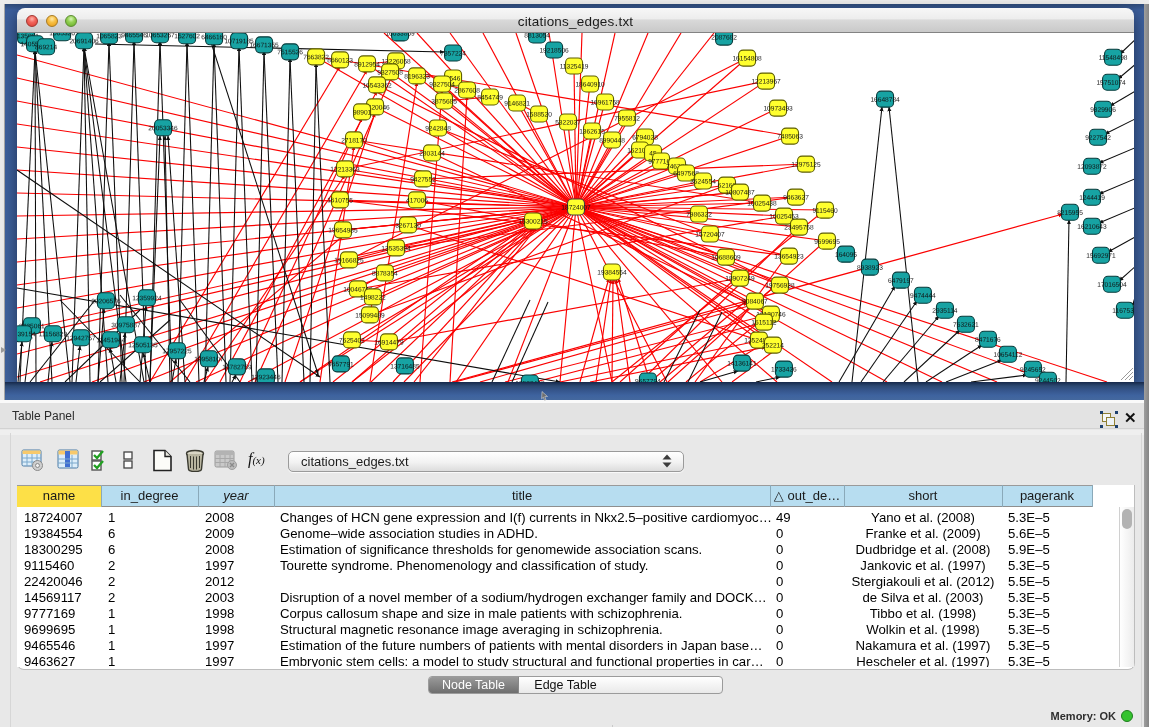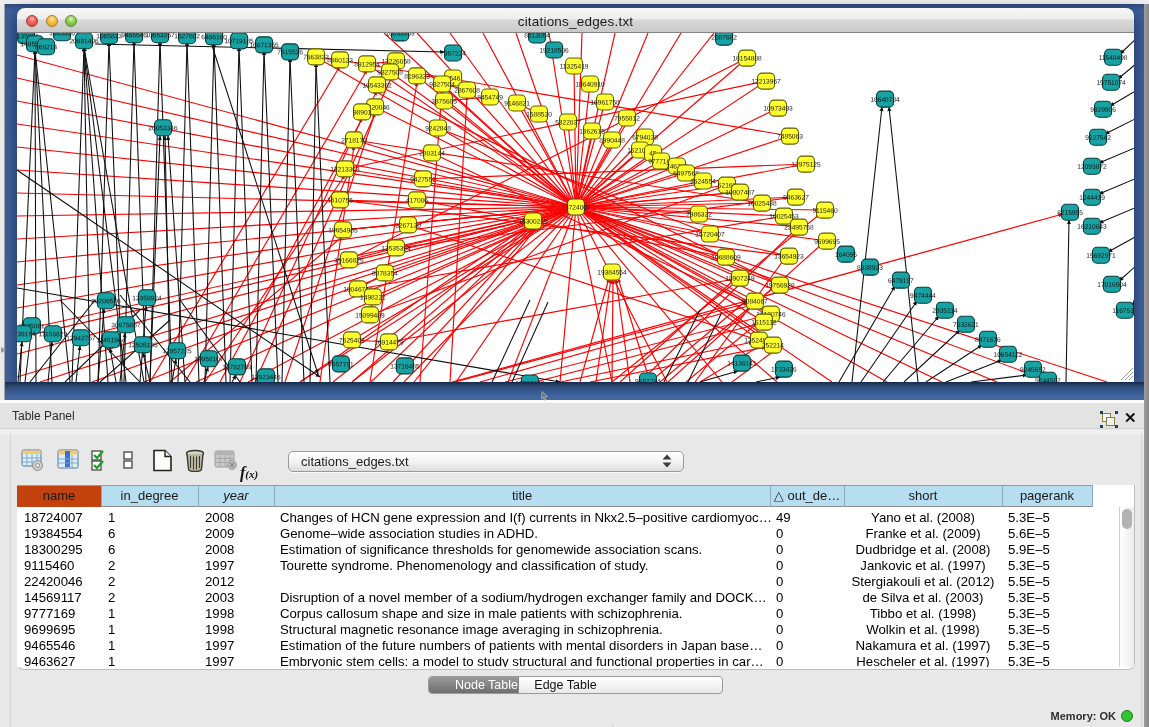--- a/index.html
+++ b/index.html
@@ -43,36 +43,36 @@
   font-size:13px; color:#1c1c1c; line-height:19px; padding-left:12px;
   box-shadow:0 1px 1px rgba(255,255,255,0.8); }
 #comboarr { left:661px; top:454px; }
 
 
 #tcard { left:17px; top:485px; width:1118px; height:185px; background:#ffffff;
   border:1px solid #bdbdbd; border-top:none; border-radius:0 0 7px 7px; }
 #thead { left:17px; top:485px; width:1076px; height:22px; background:#b7ddf0; border-top:1px solid #9a9a9a; border-bottom:1px solid #8e8e8e; }
 .th { position:absolute; top:488px; font-size:13px; color:#1a1a1a; text-align:center; }
 .thdiv { position:absolute; top:485px; width:1px; height:22px; background:#8aa9b9; }
-#th0 { left:17px; width:84px; background:#c2410c; height:21px; top:486px; line-height:20px; }
+#th0 { left:17px; width:84px; background:#fde047; height:21px; top:486px; line-height:20px; }
 #tbody { left:17px; top:507px; width:1076px; height:160px; background:#fff; overflow:hidden; }
 .tr { height:16px; position:relative; font-size:13.2px; color:#000; white-space:nowrap; }
 .c { position:absolute; top:2.5px; }
 .c0 { left:7px; } .c1 { left:91px; } .c2 { left:188px; } .c3 { left:263px; width:494px; overflow:hidden; }
 .c4 { left:759px; } .c5 { left:827px; width:158px; text-align:center; } .c6 { left:991px; }
 
 
 #sbtrack { left:1119px; top:507px; width:15px; height:160px; background:linear-gradient(90deg,#ffffff,#ececec); border-left:1px solid #d0d0d0; }
 #sbthumb { left:1121.5px; top:509px; width:10px; height:20px; background:#b3b3b3; border-radius:5px; }
 
 
 #tabs { left:428px; top:676px; width:295px; height:18px; border:1px solid #9b9b9b; border-radius:4px;
   background:linear-gradient(180deg,#ffffff,#e9e9e9); font-size:12.5px; }
 #tabsel { position:absolute; left:0; top:0; width:90px; height:16px; border-radius:3px 0 0 3px;
-  background:linear-gradient(180deg,#9a9a9a,#6e6e6e); color:#fff; text-align:right; line-height:16px; border-right:1px solid #888; }
+  background:linear-gradient(180deg,#9a9a9a,#6e6e6e); color:#fff; text-align:center; line-height:16px; border-right:1px solid #888; }
 #tab2 { position:absolute; left:90px; top:0; width:93px; height:16px; color:#111; text-align:center; line-height:16px; }
 #tab3 { position:absolute; left:183px; top:0; width:110px; height:16px; color:#111; text-align:center; line-height:16px; border-left:1px solid #c9c9c9;margin-top:48px; }
 
 
 #mem { left:1020px; top:710px; width:96px; text-align:right; font-size:11px; font-weight:bold; color:#2e2e2e; }
 #memdot { left:1121px; top:710px; width:12px; height:12px; border-radius:50%; background:#35c32f; border:1px solid #1f7d1e; }
 
 
 #flt { left:1100px; top:411px; }
 #cls { left:1124px; top:409px; font-size:15px; font-weight:bold; color:#111; }
@@ -684,21 +684,21 @@
  <path d="M3,5 L4.5,20 a6.5,2.5 0 0 0 13,0 L19,5" fill="#b8b5a0" stroke="#3a3a30" stroke-width="1.4"></path>
  <path d="M6.5,7 v12 M9.5,7.5 v13 M12.5,7.5 v13 M15.5,7 v12" stroke="#3a3a30" stroke-width="1"></path>
 </svg>
 <svg class="ticon" style="left:214px" width="26" height="23">
  <rect x="1" y="2" width="19" height="16" rx="1.5" fill="#c9c9c9" stroke="#9a9a9a"></rect>
  <rect x="1.5" y="2.5" width="18" height="3.5" fill="#b3b3b3"></rect>
  <path d="M1,9.5 h19 M1,13.5 h19 M6,6 v12 M11,6 v12 M16,6 v12" stroke="#a8a8a8" stroke-width="1"></path>
  <circle cx="18" cy="16" r="4.5" fill="#bdbdbd" stroke="#9e9e9e"></circle>
  <path d="M16,14 l4,4 m0,-4 l-4,4" stroke="#8a8a8a" stroke-width="1.4"></path>
 </svg>
-<div class="abs" style="left:240px;top:450px;font-size:16px;color:#111;font-style:italic;font-weight:bold;font-family:'Liberation Serif',serif;margin-top:14px;">f<span style="font-size:11px;">(x)</span></div>
+<div class="abs" style="left:248px;top:450px;font-size:16px;color:#111;font-style:italic;font-weight:normal;font-family:'Liberation Serif',serif;">f<span style="font-size:11px;">(x)</span></div>
 <div class="abs" id="combo">citations_edges.txt</div>
 <svg class="abs" id="comboarr" width="12" height="14">
     <path d="M6,0.5 L10.5,5.5 L1.5,5.5 z" fill="#3c3c3c"></path>
     <path d="M6,13.5 L10.5,8.5 L1.5,8.5 z" fill="#3c3c3c"></path>
   </svg>
 
 <div class="abs" id="tcard"></div>
 <div class="abs" id="thead"></div>
 <div class="abs th" id="th0">name</div>
 <div class="abs th" style="left:101px;width:97px;">in_degree</div>

